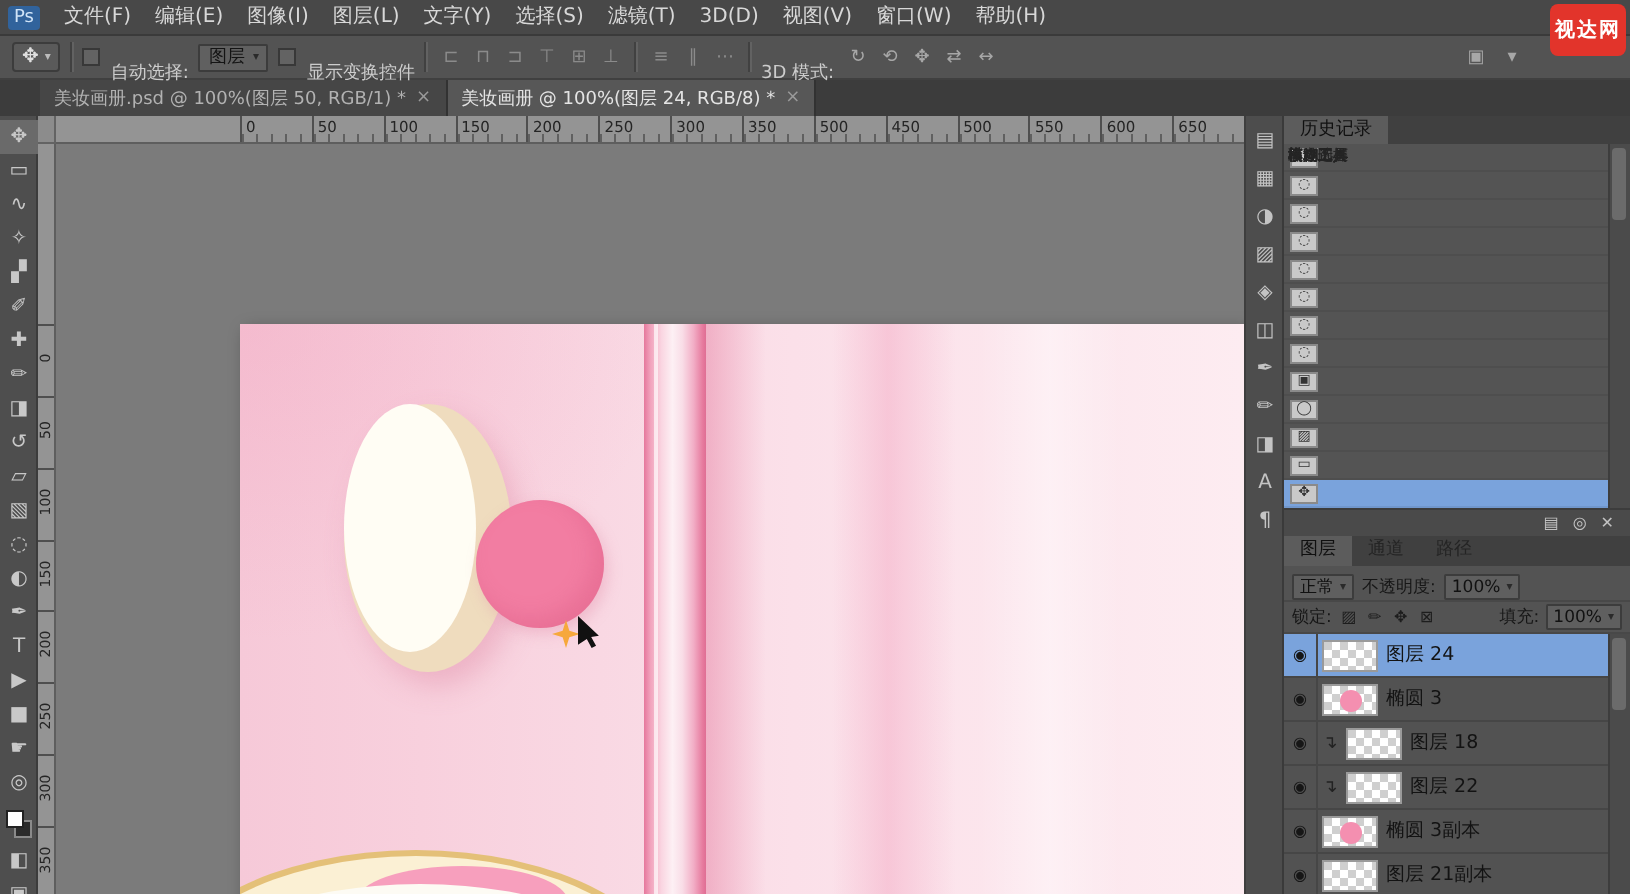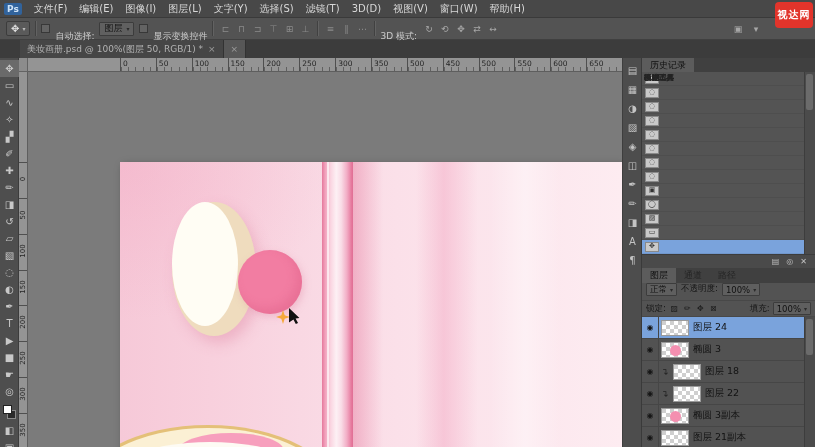--- a/index.html
+++ b/index.html
@@ -2,21 +2,21 @@
 <html><head>
 <meta charset="utf-8">
 <style>
 *{margin:0;padding:0;box-sizing:border-box;}
 html,body{width:815px;height:447px;overflow:hidden;}
 body{font-family:"DejaVu Sans","Liberation Sans",sans-serif;font-size:10px;background:#333;}
 #app{position:relative;width:815px;height:447px;overflow:hidden;background:#535353;color:#ddd;}
 
 
 .menubar{position:absolute;left:0;top:0;width:815px;height:18px;background:#484848;border-bottom:1px solid #3a3a3a;display:flex;align-items:center;padding-left:4px;z-index:40;}
-.ps-badge{background:#31639c;color:#cfe3f7;font-weight:bold;font-size:9px;padding:1px 3px;border-radius:2px;margin-right:6px;}
+.ps-badge{background:#31639c;color:#cfe3f7;font-weight:normal;font-size:9px;padding:1px 3px;border-radius:2px;margin-right:6px;}
 .menu-items{display:flex;align-items:center;height:100%;justify-content:space-between;}
 .menu-item{padding:0 6px;font-size:10px;color:#d8d8d8;line-height:18px;cursor:default;}
 .site-logo{position:absolute;right:2px;top:2px;width:38px;height:26px;background:#e2342b;border-radius:4px;color:#fff;display:flex;align-items:center;justify-content:center;font-size:10px;font-weight:bold;letter-spacing:1px;z-index:60;}
 
 
 .optionsbar{position:absolute;left:0;top:18px;width:815px;height:22px;background:#535353;border-bottom:1px solid #404040;display:flex;align-items:center;gap:5px;padding:0 6px;font-size:9px;color:#c9c9c9;z-index:30;}
 .tool-preset{display:inline-flex;align-items:center;gap:3px;background:#5a5a5a;border:1px solid #3c3c3c;border-radius:2px;padding:1px 4px;color:#ddd;}
 .tp-glyph{font-size:10px;color:#e0e0e0;}
 .sep{width:1px;height:15px;background:#414141;box-shadow:1px 0 0 #626262;flex:none;}
 .checkbox{width:9px;height:9px;background:#636363;border:1px solid #383838;display:inline-block;flex:none;}
@@ -91,21 +91,21 @@
 .h-row.selected{background:#7aa3dc;}
 .h-icon{width:14px;height:10px;background:#c9c9c9;border:1px solid #8a8a8a;font-size:7px;color:#333;display:flex;align-items:center;justify-content:center;flex:none;line-height:1;}
 .h-label{white-space:nowrap;overflow:hidden;}
 .gutter{position:absolute;top:0;right:0;bottom:0;width:11px;background:#4b4b4b;border-left:1px solid #3d3d3d;}
 .gthumb{display:block;margin:2px 1px;width:7px;height:36px;background:#6b6b6b;border-radius:2px;}
 .history-footer{height:14px;background:#4a4a4a;border-top:1px solid #3c3c3c;display:flex;align-items:center;justify-content:flex-end;gap:7px;padding-right:8px;flex:none;}
 .f-icon{color:#c2c2c2;font-size:8px;line-height:1;}
 .layers-panel{flex:1;display:flex;flex-direction:column;overflow:hidden;}
 .layers-panel .panel-header{height:15px;}
 .layers-panel .panel-tab{line-height:15px;}
-.blend-row{height:18px;display:flex;align-items:flex-start;gap:4px;padding:0 4px;background:#535353;border-bottom:1px solid #484848;flex:none;}
+.blend-row{height:18px;display:flex;align-items:flex-end;gap:4px;padding:0 4px;background:#535353;border-bottom:1px solid #484848;flex:none;}
 .lock-row{height:16px;display:flex;align-items:center;gap:3px;padding:0 4px;background:#535353;border-bottom:1px solid #484848;flex:none;}
 .plabel{font-size:8.5px;color:#161616;white-space:nowrap;}
 .pbox{display:inline-flex;align-items:center;gap:3px;background:#5f5f5f;border:1px solid #3c3c3c;border-radius:1px;padding:0 3px;height:13px;color:#111;font-size:8.5px;white-space:nowrap;}
 .lock-icons{display:inline-flex;gap:2px;}
 .lk{width:11px;text-align:center;font-size:8px;color:#1d1d1d;}
 .fill-label{margin-left:auto;}
 .layers-list{position:relative;flex:1;overflow:hidden;background:#525252;padding-right:11px;}
 .layer-row{height:22px;display:flex;align-items:center;border-bottom:1px solid #464646;font-size:9.5px;color:#131313;}
 .layer-row.selected{background:#7aa3dc;}
 .eye{width:17px;align-self:stretch;display:flex;align-items:center;justify-content:center;border-right:1px solid #464646;flex:none;}
@@ -189,20 +189,21 @@
   </div>
 
   <div class="tabbar">
 
       <div class="doc-tab inactive">
         <span class="tab-title">美妆画册.psd @ 100%(图层 50, RGB/1) *</span>
         <span class="tab-close">×</span>
       </div>
 
       <div class="doc-tab active">
+        <span class="tab-title">美妆画册 @ 100%(图层 24, RGB/8) *</span>
         <span class="tab-close">×</span>
       </div>
     </div>
 
   <div class="toolbar">
     <div class="tools">
 
         <div class="tool active">
           <span class="tglyph">✥</span>
         </div>

